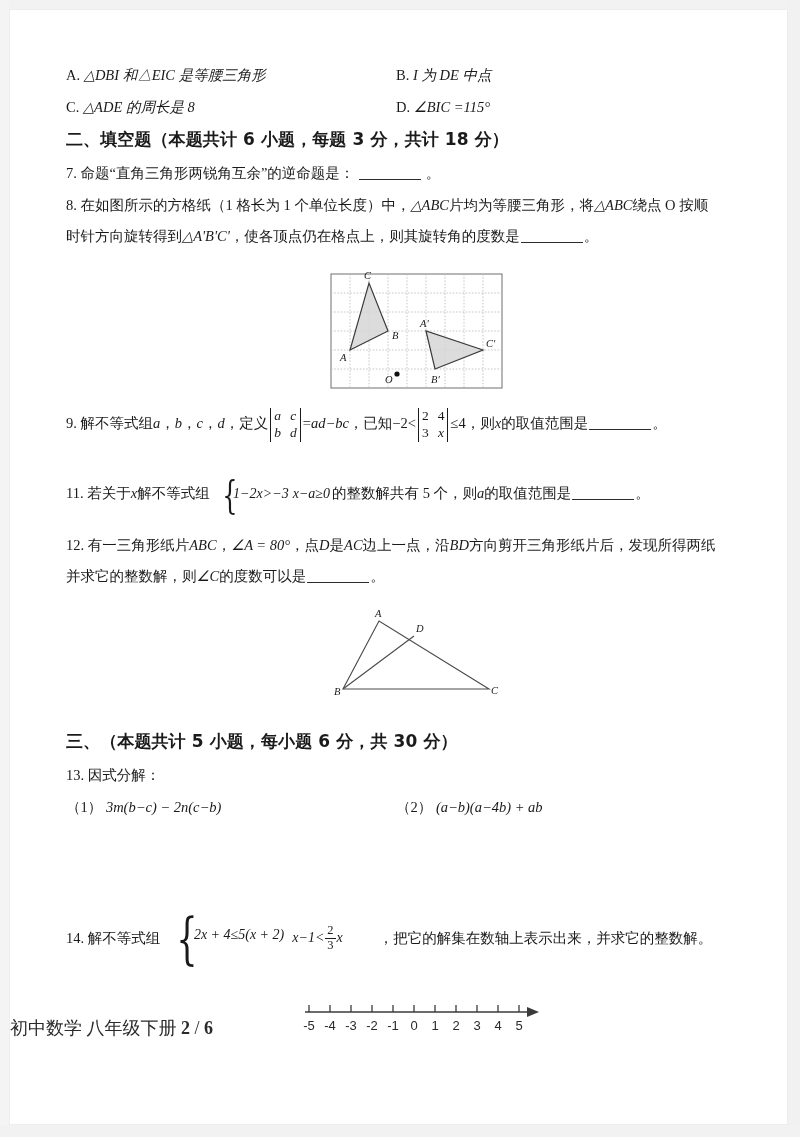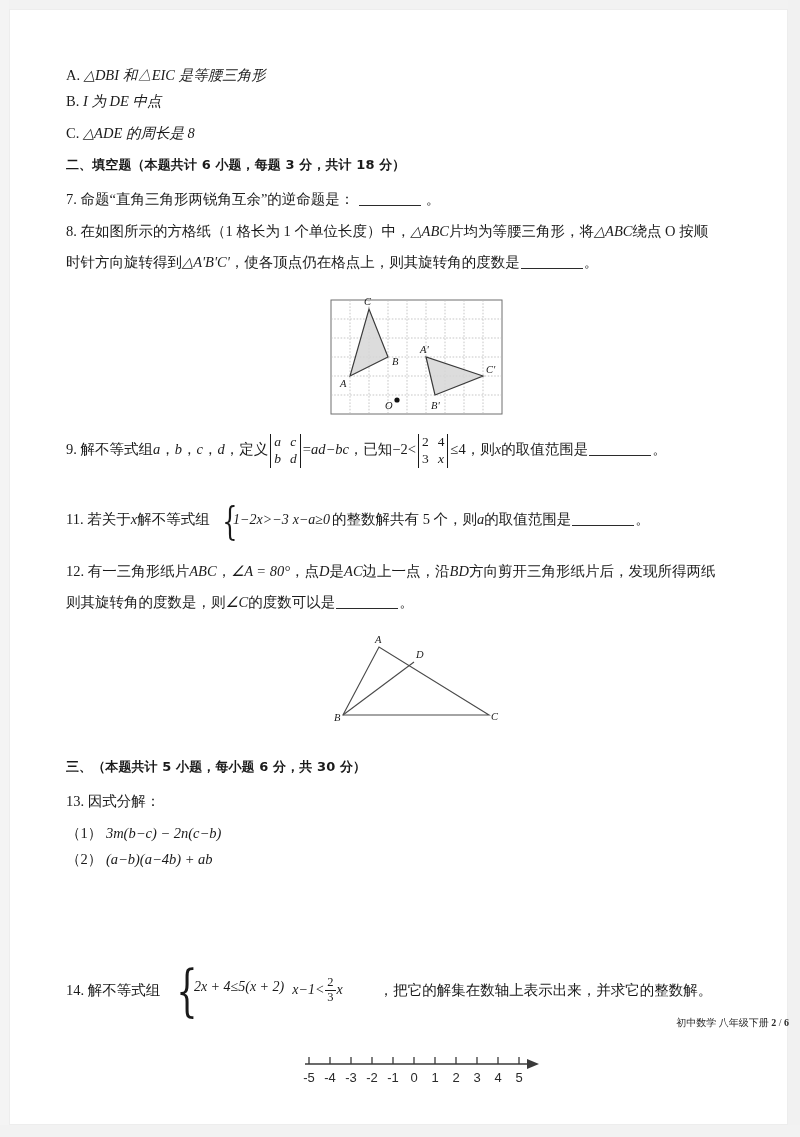--- a/index.html
+++ b/index.html
@@ -70,29 +70,28 @@
     position: relative;
     z-index: 3;
   }
 
   
   .opt-line {
     display: flex;
     font-size: 14.5px;
     line-height: 26px;
     margin-bottom: 6px;
-    flex-direction: column;
   }
   .opt-left { width: 330px; }
   .opt-right { width: 330px; }
 
   .sec-head {
     font-family: "DejaVu Sans", "Liberation Sans", sans-serif;
     font-weight: bold;
-    font-size: 13px;
+    font-size: 17px;
     line-height: 26px;
     margin-top: 6px;
     margin-bottom: 6px;
     letter-spacing: 0.1px;
   }
 
   .q {
     font-size: 14.5px;
     line-height: 30px;
     margin-bottom: 4px;
@@ -169,22 +168,22 @@
     position: relative;
     z-index: 3;
   }
   .fig-center { display: flex; justify-content: center; }
 
   .footer {
     position: absolute;
     left: 0;
     top: 1006px;
     width: 779px;
-    text-align: right;
-    font-size: 10px;
+    text-align: left;
+    font-size: 18px;
     z-index: 4;
     color: #2a2a2a;
   }
   .footer b { font-weight: bold; }
 
   .sp-lg { height: 58px; }
   .sp-md { height: 26px; }
   .sp-sm { height: 12px; }
 </style>
 </head>
@@ -208,20 +207,24 @@
       <div class="opt-right">
         <span>B.</span>
         <span class="it">I 为 DE 中点</span>
       </div>
     </div>
 
     <div class="opt-line row">
       <div class="opt-left">
         <span>C.</span>
         <span class="it">△ADE 的周长是 8</span>
+      </div>
+      <div class="opt-right">
+        <span>D.</span>
+        <span class="it">∠BIC =115°</span>
       </div>
     </div>
 
     <div class="sec-head row">二、填空题（本题共计 6 小题，每题 3 分，共计 18 分）</div>
 
     <div class="q row">
       <span>7.</span>
       <span>命题“直角三角形两锐角互余”的逆命题是：</span>
       <span class="blank"></span>
       <span>。</span>
@@ -319,21 +322,21 @@
         </span><span>的整数解共有 5 个，则</span><span class="it">a</span><span>的取值范围是</span><span class="blank"></span><span>。</span>
     </div>
 
     <div class="sp-sm"></div>
 
     <div class="q tight row">
       <span>12.</span>
       <span>有一三角形纸片</span><span class="it">ABC</span><span>，</span><span class="it">∠A = 80°</span><span>，点</span><span class="it">D</span><span>是</span><span class="it">AC</span><span>边上一点，沿</span><span class="it">BD</span><span>方向剪开三角形纸片后，发现所得两纸</span>
     </div>
     <div class="q tight row">
-      <span>则其旋转角的度数是，则</span><span class="it">∠C</span><span>的度数可以是</span><span class="blank"></span><span>。</span>
+      <span>并求它的整数解，则</span><span class="it">∠C</span><span>的度数可以是</span><span class="blank"></span><span>。</span>
     </div>
 
     <div class="sp-sm"></div>
 
     <div class="fig fig-center">
       <svg width="190" height="90" viewBox="0 0 190 90">
 
         <polygon points="58,15 22,83 168,83" fill="none" stroke="#4a4a4a" stroke-width="1.1"></polygon>
         <line x1="22" y1="83" x2="93" y2="30" stroke="#4a4a4a" stroke-width="1.1"></line>
         <g font-family="Liberation Serif, serif" font-style="italic" font-size="10.5" fill="#1a1a1a">

